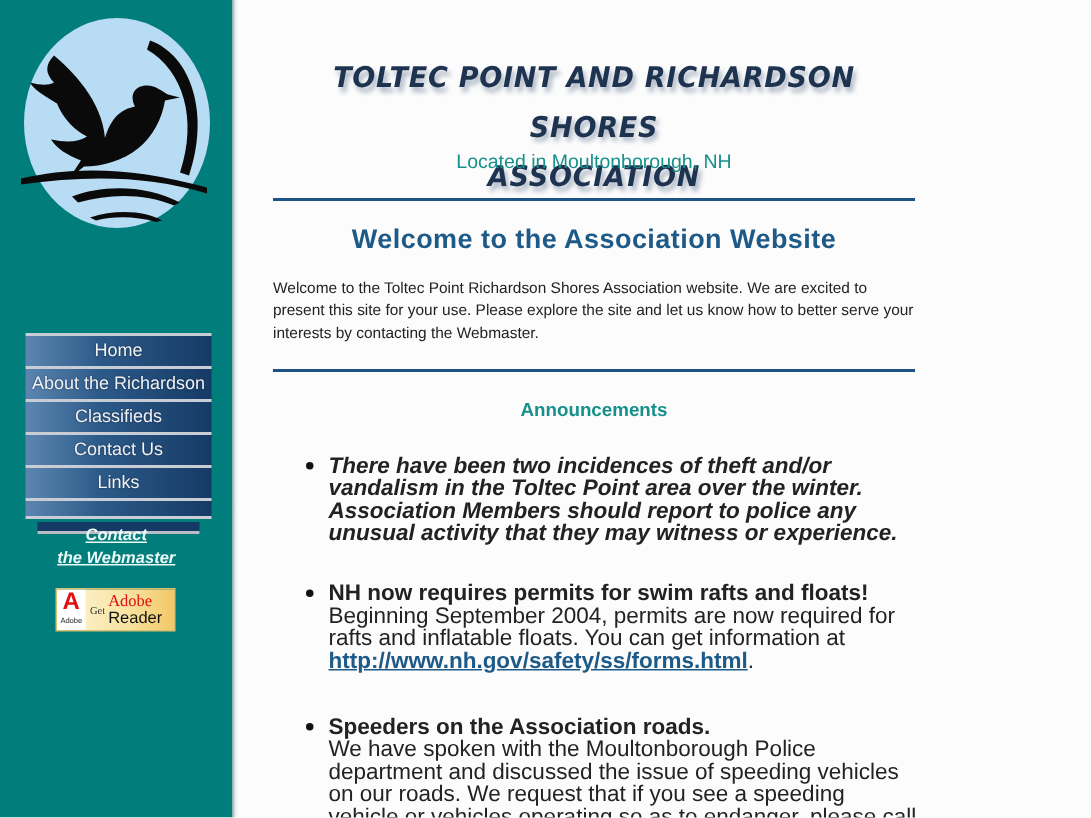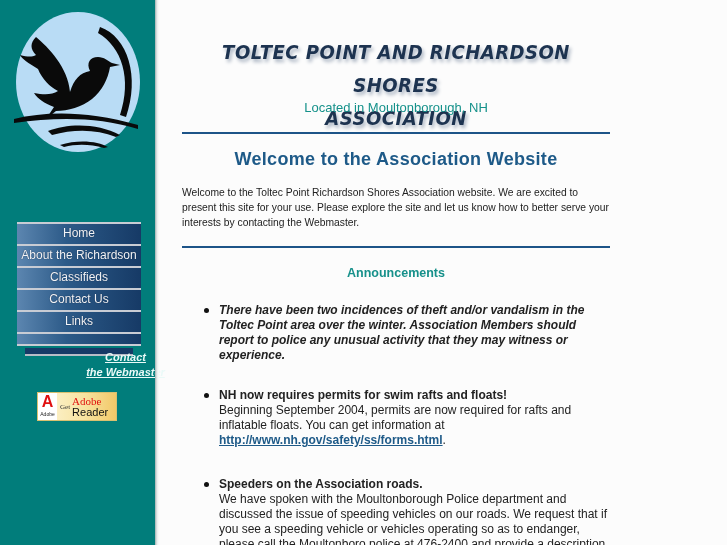--- a/index.html
+++ b/index.html
@@ -35,21 +35,21 @@
     height: 2px; background: #c8ccd4;
   }
   .nav-foot {
     margin: 2px auto 0; width: 108px; height: 8px;
     background: #163a66;
     border-bottom: 2px solid #b7bcc6;
   }
 
   .contact {
     position: absolute; left: 0; top: 350px; width: 155px; text-align: center;
-    font-size: 11px; font-weight: bold; font-style: italic; line-height: 15px; margin-left: 48px;
+    font-size: 11px; font-weight: bold; font-style: italic; line-height: 15px;
   }
   .contact a { color: #eafaf8; text-decoration: underline; cursor: pointer; }
 
   .adobe {
     position: absolute; left: 37px; top: 392px; width: 80px; height: 29px;
     border: 1px solid #d8c070;
     background: linear-gradient(to right, #fdf6d8 0%, #f8e3a0 60%, #f2c868 100%);
     display: flex; align-items: center; overflow: hidden;
   }
   .adobe-logo {
@@ -88,21 +88,21 @@
     position: absolute; left: 0; top: 185px; width: 428px;
     font-size: 10.3px; color: #222; line-height: 15px;
   }
   .ann-title {
     position: absolute; left: 0; top: 266px; width: 428px; text-align: center;
     font-size: 12.5px; font-weight: bold; color: #16908a;
   }
   .ann-list {
     position: absolute; left: 20px; top: 303px; width: 410px; list-style: none;
   }
-  .ann-item { position: relative; padding-left: 17px; font-size: 12px; color: #222; line-height: 15px; }
+  .ann-item { position: relative; padding-left: 17px; font-size: 15px; color: #222; line-height: 15px; }
   .ann-item .bullet {
     position: absolute; left: 2px; top: 5px; width: 5px; height: 5px; border-radius: 50%; background: #111;
   }
   .ann-1 { font-weight: bold; font-style: italic; }
   .ann-head { font-weight: bold; display: block; }
   .ann-link { color: #1e5a88; font-weight: bold; text-decoration: underline; cursor: pointer; }
   .gap1 { height: 25px; }
   .gap2 { height: 29px; }
   .para-gap { height: 15px; }
 </style>

